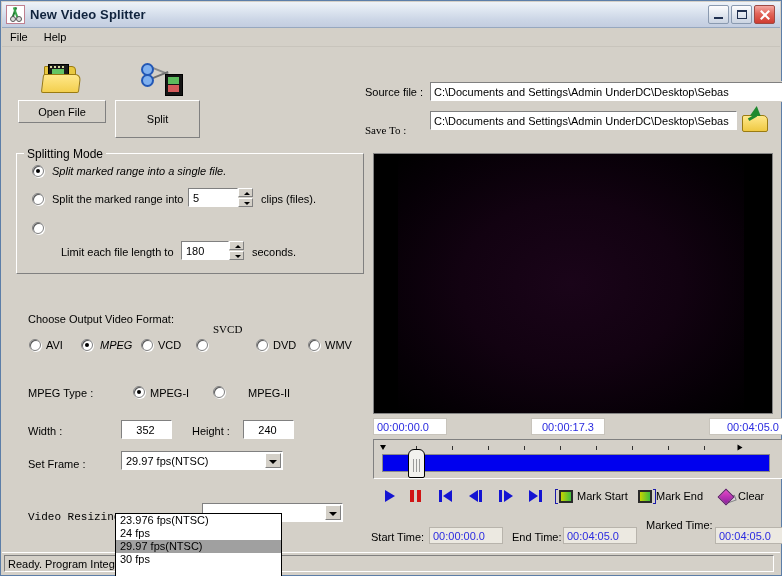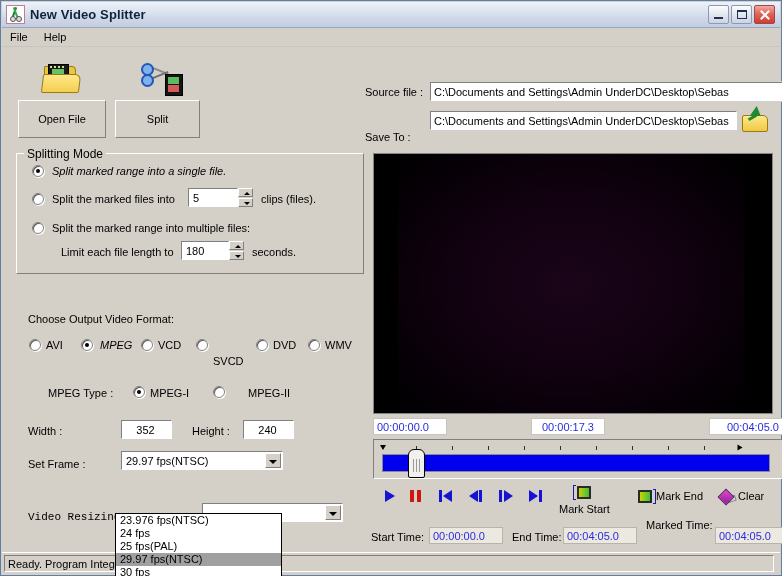--- a/index.html
+++ b/index.html
@@ -134,27 +134,27 @@
     border-top:1px solid #ffffff;border-left:1px solid #ffffff;
     border-right:1px solid #808080;border-bottom:1px solid #808080;
     box-shadow:1px 1px 0 0 #000 inset0;
     font-size:11px;color:#000;
     display:flex;align-items:center;justify-content:center;
     box-sizing:border-box;
   }
   .btn::after{
     content:"";position:absolute;right:-1px;bottom:-1px;
   }
-  .btn-openfile{left:16px;top:53px;width:88px;height:38px;}
+  .btn-openfile{left:16px;top:53px;width:88px;height:23px;}
   .btn-split{left:113px;top:53px;width:85px;height:38px;}
 
   
   .lbl{position:absolute;font-size:11px;color:#000;}
   .lbl-source{left:363px;top:39px;}
-  .lbl-saveto{left:363px;top:84px;}
+  .lbl-saveto{left:363px;top:77px;font-family:Liberation Serif, serif;}
   .txtfield{
     position:absolute;box-sizing:border-box;
     background:#ffffff;
     border-top:1px solid #808080;border-left:1px solid #808080;
     border-right:1px solid #ffffff;border-bottom:1px solid #ffffff;
     outline:1px solid #d4d0c8;
     font-size:11px;color:#000;
     padding:2px 2px 0 3px;
     white-space:nowrap;overflow:hidden;
     line-height:14px;
@@ -452,34 +452,33 @@
     </div>
 
     <div class="group g-split">
       <div class="inner"></div>
       <div class="group-title">Splitting Mode</div>
     </div>
     <div class="radio on" style="left:30px;top:118px;"></div>
     <div class="rlabel" style="left:50px;top:118px;font-style:italic;">Split marked range into a single file.</div>
 
     <div class="radio" style="left:30px;top:146px;"></div>
-    <div class="rlabel" style="left:50px;top:146px;">Split the marked files into</div>
+    <div class="rlabel" style="left:50px;top:146px;">Split the marked range into</div>
     <div class="spin-field" style="left:186px;top:141px;width:50px;height:19px;">5</div>
     <div class="spin-btns" style="left:236px;top:141px;">
       <div class="spin-btn up">
           <div class="ar"></div>
         </div>
       <div class="spin-btn down">
           <div class="ar"></div>
         </div>
     </div>
     <div class="rlabel" style="left:259px;top:146px;">clips (files).</div>
 
     <div class="radio" style="left:30px;top:175px;"></div>
-    <div class="rlabel" style="left:50px;top:175px;">Split the marked range into multiple files:</div>
 
     <div class="rlabel" style="left:59px;top:199px;text-align:right;">Limit each file length to</div>
     <div class="spin-field" style="left:179px;top:194px;width:48px;height:19px;">180</div>
     <div class="spin-btns" style="left:227px;top:194px;">
       <div class="spin-btn up">
           <div class="ar"></div>
         </div>
       <div class="spin-btn down">
           <div class="ar"></div>
         </div>
@@ -488,27 +487,27 @@
 
     <div class="rlabel" style="left:26px;top:266px;">Choose Output Video Format:</div>
 
     <div class="radio" style="left:27px;top:292px;"></div>
     <div class="rlabel" style="left:44px;top:292px;">AVI</div>
     <div class="radio on" style="left:79px;top:292px;"></div>
     <div class="rlabel" style="left:98px;top:292px;font-style:italic;">MPEG</div>
     <div class="radio" style="left:139px;top:292px;"></div>
     <div class="rlabel" style="left:156px;top:292px;">VCD</div>
     <div class="radio" style="left:194px;top:292px;"></div>
-    <div class="rlabel" style="left:211px;top:308px;">SVCD</div>
+    <div class="rlabel" style="left:211px;top:276px;font-family:Liberation Serif, serif;">SVCD</div>
     <div class="radio" style="left:254px;top:292px;"></div>
     <div class="rlabel" style="left:271px;top:292px;">DVD</div>
     <div class="radio" style="left:306px;top:292px;"></div>
     <div class="rlabel" style="left:323px;top:292px;">WMV</div>
 
-    <div class="rlabel" style="left:26px;top:340px;margin-left:20px;">MPEG Type    :</div>
+    <div class="rlabel" style="left:26px;top:340px;">MPEG Type    :</div>
     <div class="radio on" style="left:131px;top:339px;"></div>
     <div class="rlabel" style="left:148px;top:340px;">MPEG-I</div>
     <div class="radio" style="left:211px;top:339px;"></div>
     <div class="rlabel" style="left:228px;top:340px;padding-left:18px;">MPEG-II</div>
 
     <div class="rlabel" style="left:26px;top:378px;">Width :</div>
     <div class="spin-field" style="left:119px;top:373px;width:51px;height:19px;text-align:center;padding-left:0;">352</div>
     <div class="rlabel" style="left:190px;top:378px;">Height :</div>
     <div class="spin-field" style="left:241px;top:373px;width:51px;height:19px;text-align:center;padding-left:0;">240</div>
 
@@ -524,21 +523,20 @@
     <div class="combo" style="left:200px;top:456px;width:141px;height:19px;">
       <span></span>
       <div class="arrowbox">
           <div class="ar"></div>
         </div>
     </div>
 
     <div class="droplist">
       <div class="dl-item">23.976 fps(NTSC)</div>
       <div class="dl-item">24 fps</div>
-      <div class="dl-item">25 fps(PAL)</div>
       <div class="dl-item sel">29.97 fps(NTSC)</div>
       <div class="dl-item">30 fps</div>
 
     </div>
 
     <div class="video">
       <div class="screen"></div>
     </div>
 
     <div class="tbox t-left">00:00:00.0</div>
@@ -585,21 +583,21 @@
       </div>
       <div class="tbtn" style="left:120px;">
         <div class="bar" style="left:6px;"></div>
         <div class="tri-r" style="left:11px;"></div>
       </div>
       <div class="tbtn" style="left:150px;">
         <div class="tri-r" style="left:6px;"></div>
         <div class="bar" style="left:16px;"></div>
       </div>
 
-      <div class="markbtn" style="left:186px;flex-direction:column;">
+      <div class="markbtn" style="left:186px;">
         <div class="markico">
           <div class="brk bl"></div>
             <div class="fr"></div>
             <div class="gr"></div>
         </div>
         <span>Mark Start</span>
       </div>
       <div class="markbtn" style="left:265px;">
         <div class="markico">
           <div class="fr"></div>

